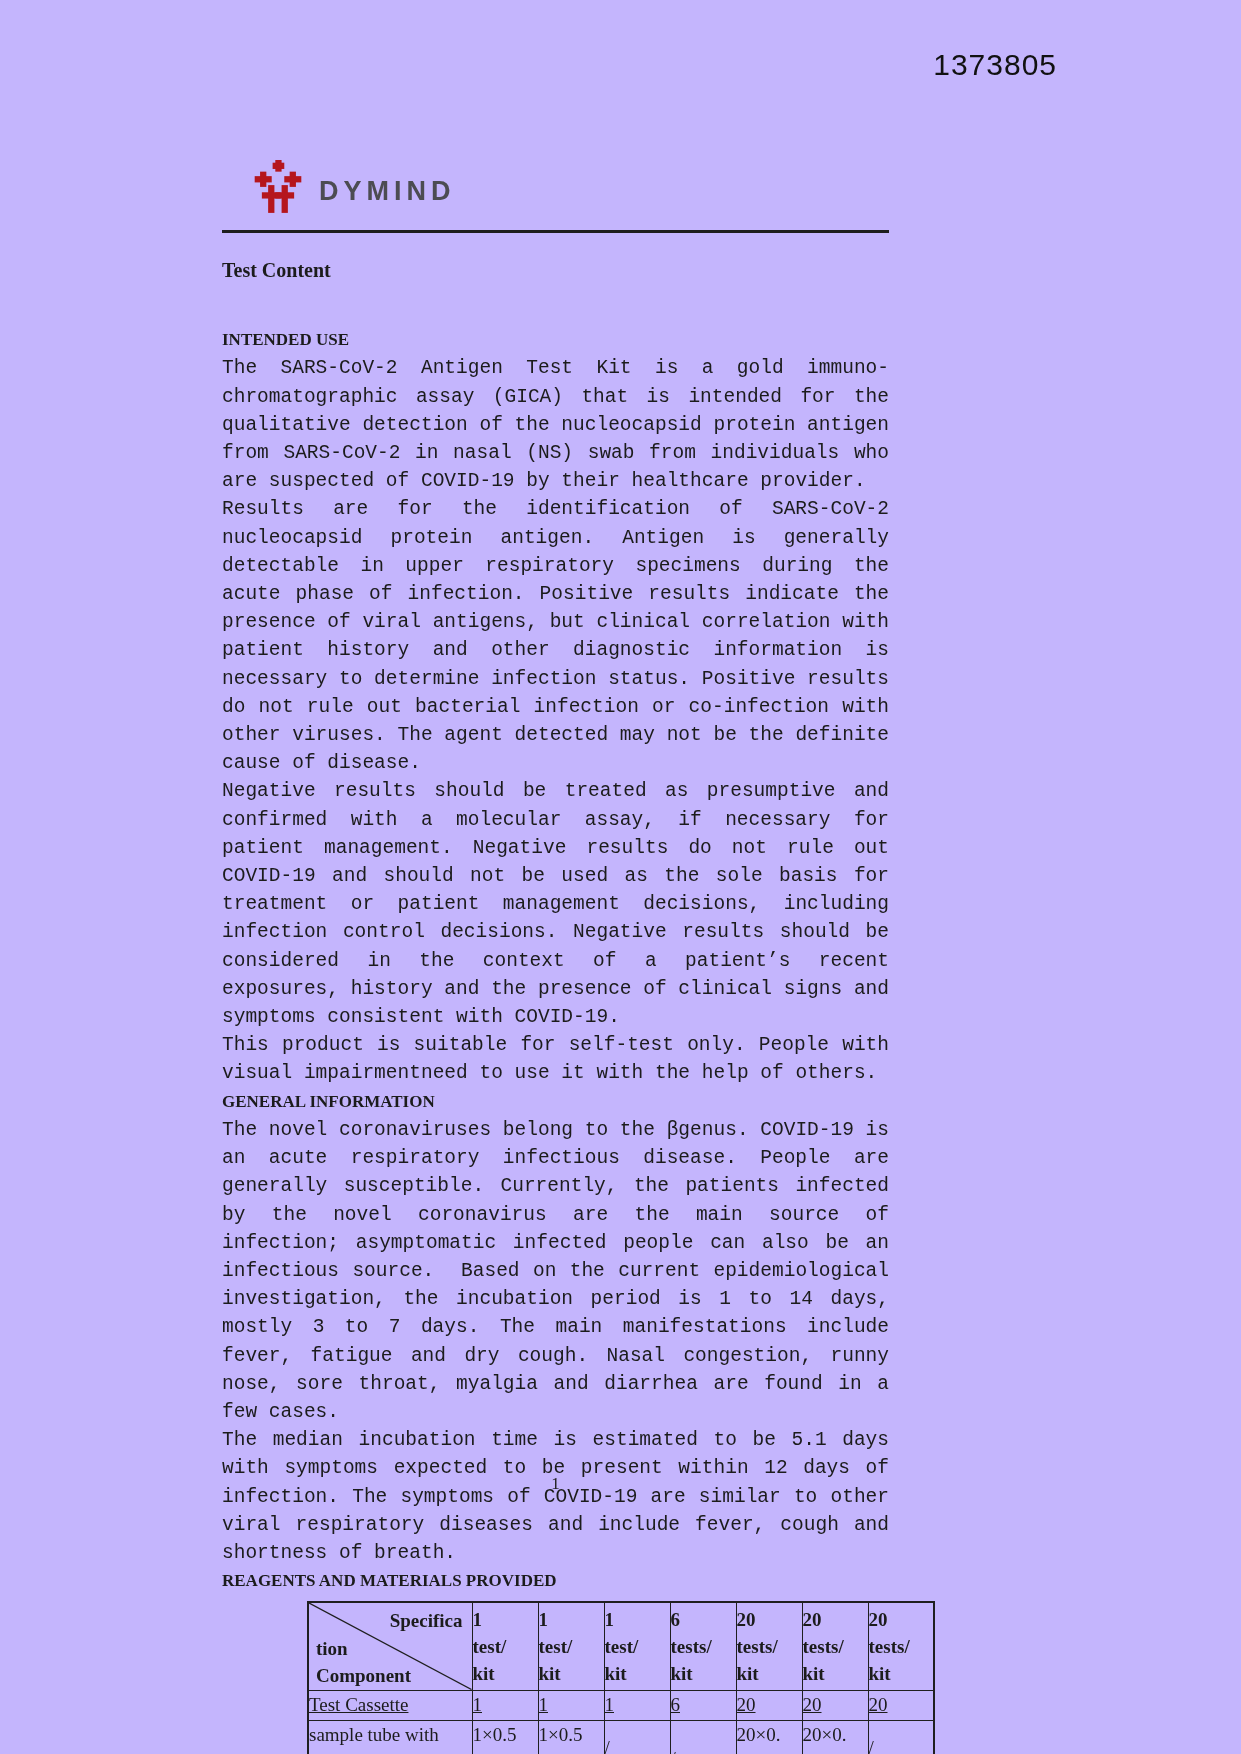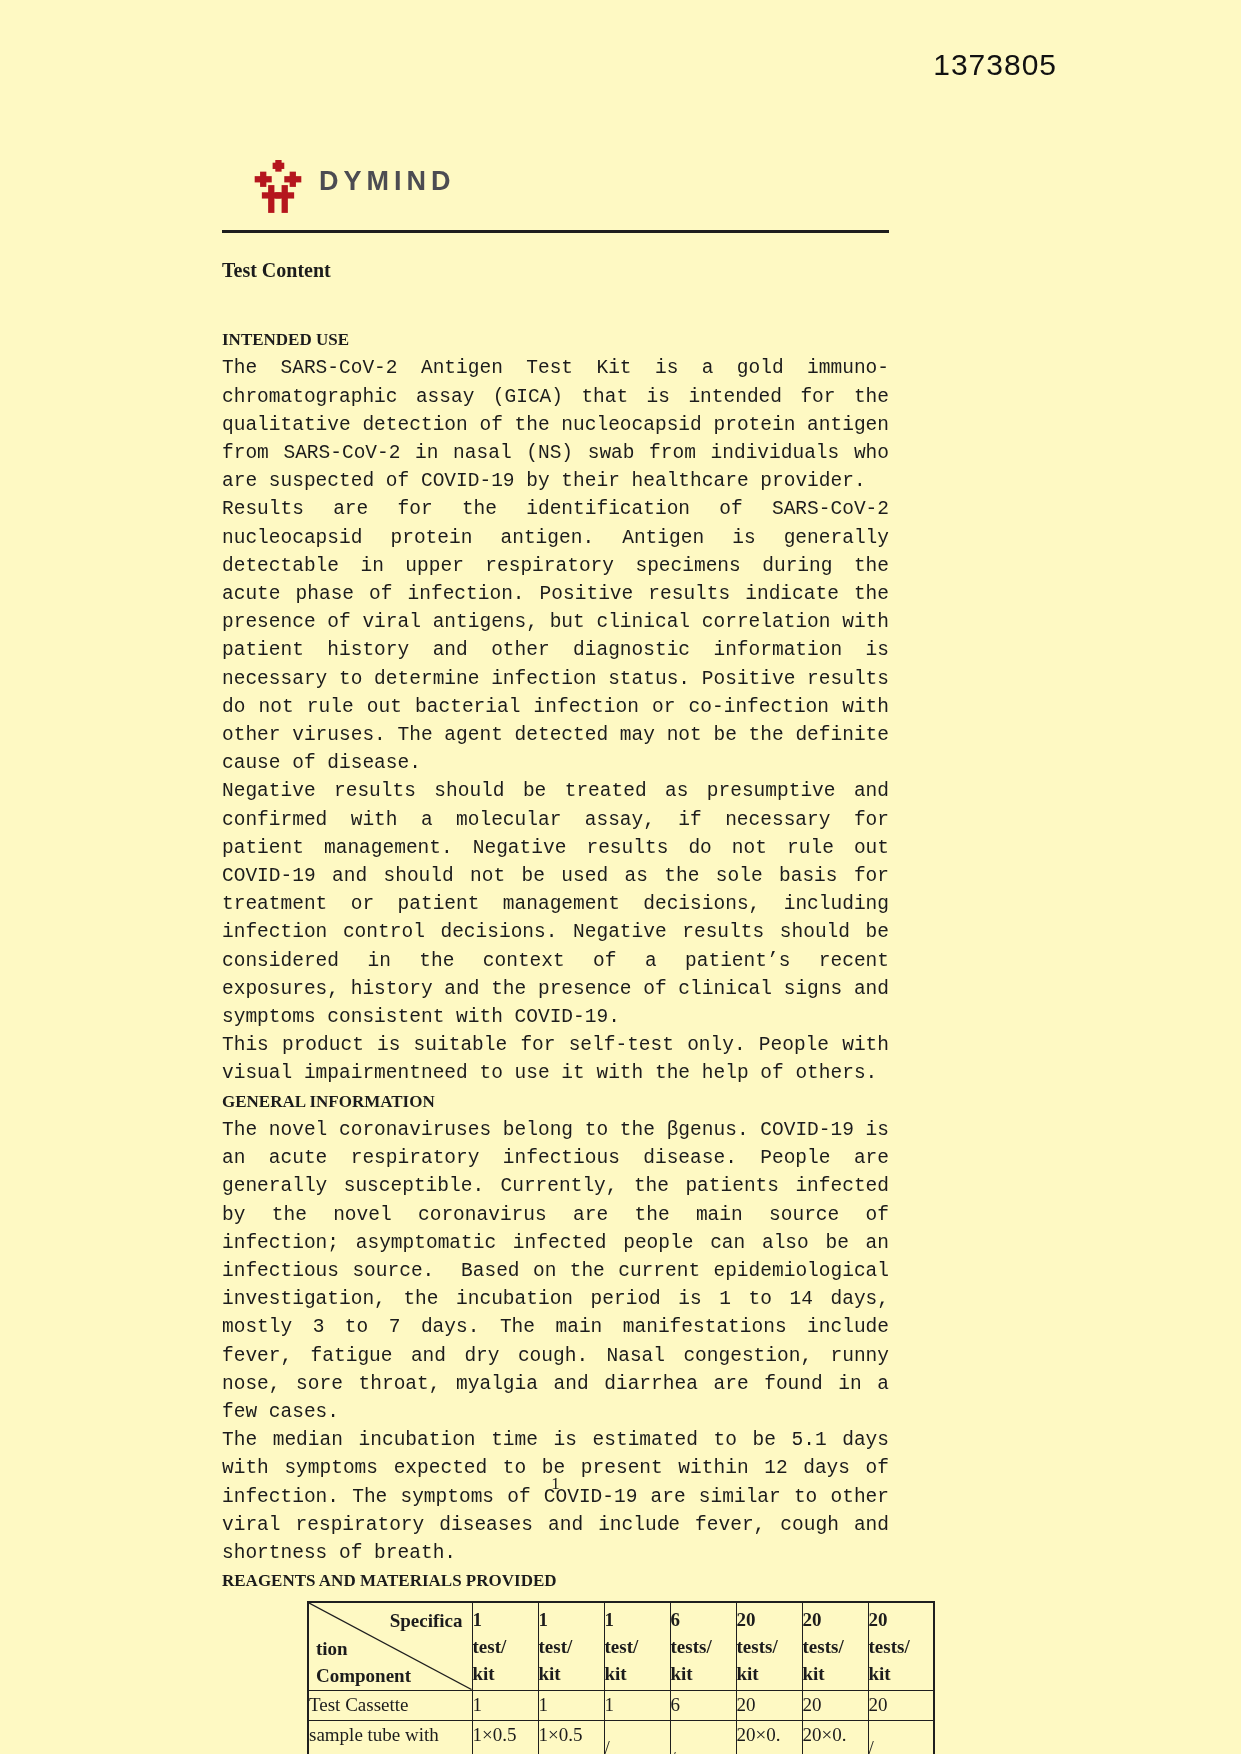--- a/index.html
+++ b/index.html
@@ -2,39 +2,40 @@
 <html><head>
 <meta charset="utf-8">
 <style>
   * { margin: 0; padding: 0; box-sizing: border-box; }
   html, body { background: #e8e8e8; }
   .page {
     position: relative;
     width: 1241px;
     height: 1754px;
     margin: 0 auto;
-    background: #fef9c3;
+    background: #c4b5fd;
     overflow: hidden;
     color: #1c1c1c;
     font-family: "Liberation Serif", "DejaVu Serif", serif;
   }
   .doc-number {
     position: absolute;
     top: 48px;
     right: 184px;
     font-family: "Liberation Sans", "DejaVu Sans", sans-serif;
     font-size: 30px;
     letter-spacing: 1px;
     color: #111;
   }
   .logo-block {
     position: absolute;
     top: 156px;
     left: 252px;
     display: flex;
+    align-items: center;
   }
   .logo-icon { width: 52px; height: 60px; color: #b5161d; }
   .logo-text {
     margin-left: 15px;
     font-family: "Liberation Sans", "DejaVu Sans", sans-serif;
     font-weight: bold;
     font-size: 27px;
     letter-spacing: 5px;
     color: #4c4c52;
     padding-top: 10px;
@@ -81,21 +82,21 @@
   }
   .reagents-table td {
     border: 1.5px solid #1f1f1f;
     text-align: left;
     vertical-align: middle;
     overflow: hidden;
   }
   .col-label { width: 164px; }
   .col-data  { width: 66px; }
   tr.hdr-row td { height: 88px; font-weight: bold; }
-  tr.body-row td { height: 30px; }
+  tr.body-row td { height: 30px; text-decoration: underline; }
   tr.tall-row td { height: 56px; line-height: 26px; }
   .pre { white-space: pre-line; }
   .colhead { line-height: 27px; }
   .corner-cell { position: relative; }
   .corner-cell svg {
     position: absolute;
     top: 0; left: 0;
     width: 100%; height: 100%;
   }
   .corner-top    { position: absolute; top: 4px;  right: 9px;  font-weight: bold; }

